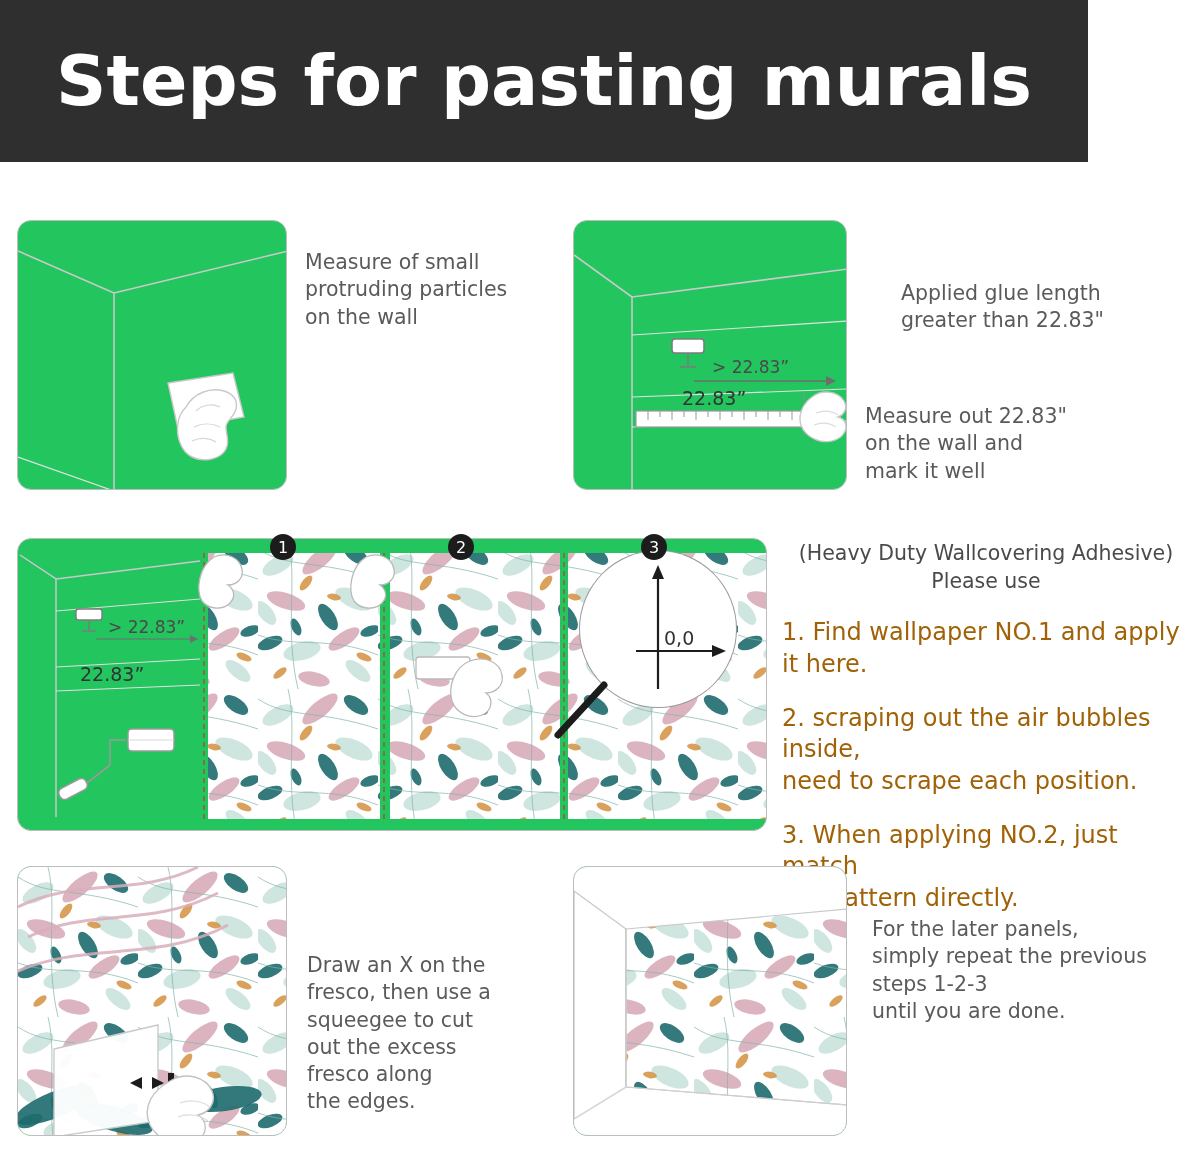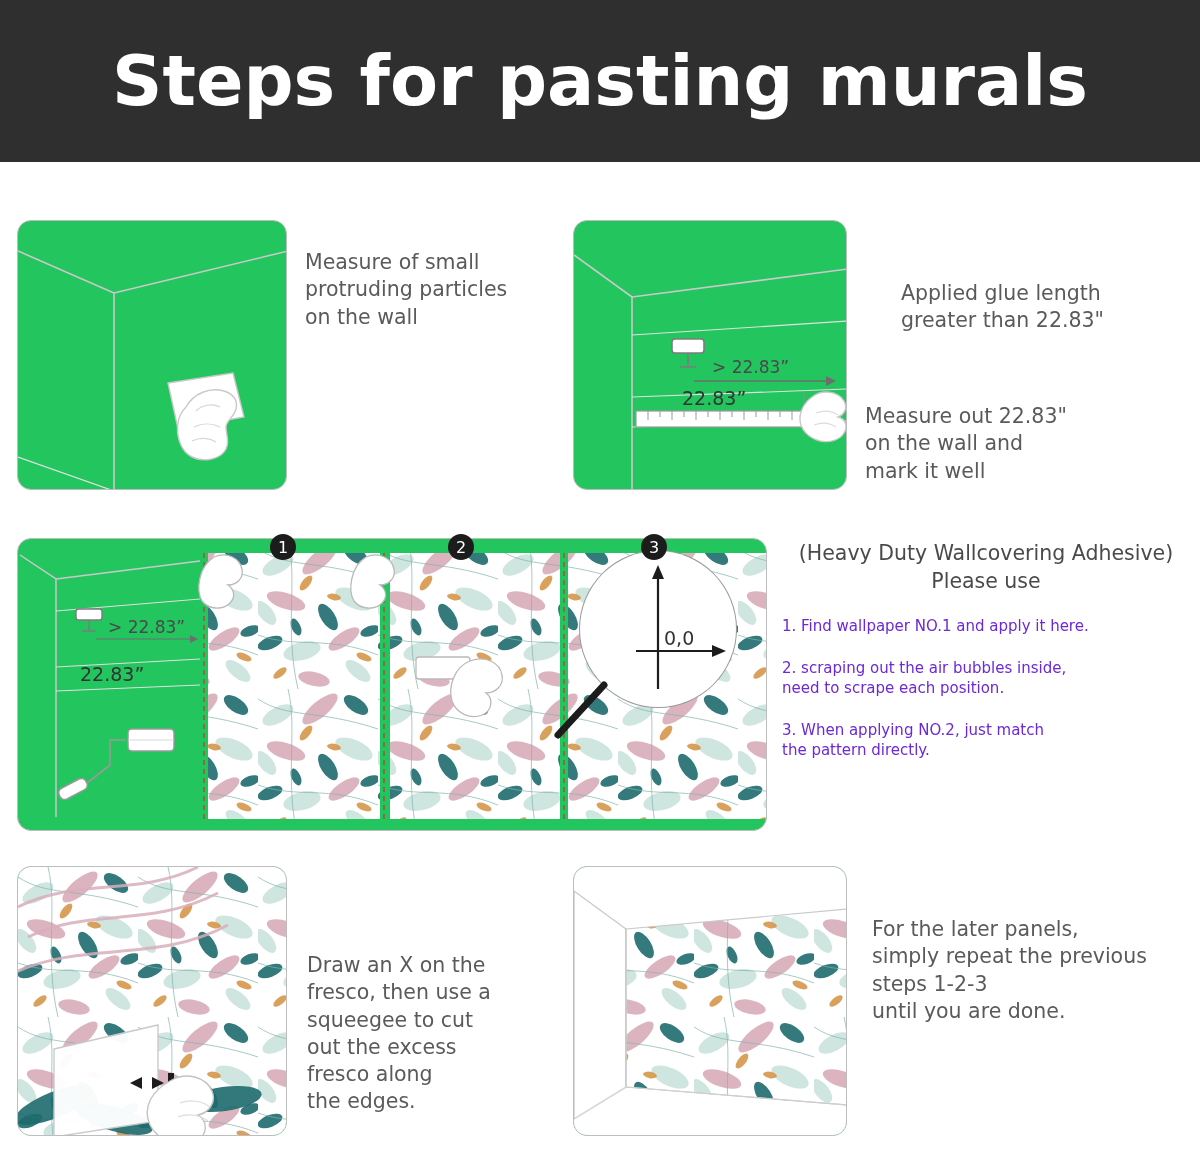--- a/index.html
+++ b/index.html
@@ -11,21 +11,21 @@
     width: 1200px;
     height: 1152px;
     font-family: "DejaVu Sans", sans-serif;
     color: #4a4a4a;
     overflow: hidden;
     position: relative;
   }
 
   
   .header {
-    width: 1200px;
+    width: 1088px;
     height: 162px;
     background: #2f2f2f;
     display: flex;
     align-items: center;
     justify-content: center;
     box-sizing: border-box;
   }
   .header-title {
     color: #ffffff;
     font-size: 70px;
@@ -84,22 +84,22 @@
     top: 540px;
     width: 408px;
   }
   .instr-head {
     text-align: center;
     font-size: 20.5px;
     color: #4a4a4a;
     line-height: 1.35;
   }
   .instr-item {
-    font-size: 15px;
-    color: #6d28d9;
+    font-size: 24px;
+    color: #a16207;
     line-height: 1.32;
     margin-top: 22px;
     white-space: pre-line;
   }
 
   
   #panel-cut-x { left: 17px; top: 866px; width: 270px; height: 270px; }
   #cap-cut-x { left: 307px; top: 916px; width: 250px; margin-top: 36px; }
 
   #panel-later-panels { left: 573px; top: 866px; width: 274px; height: 270px; }

